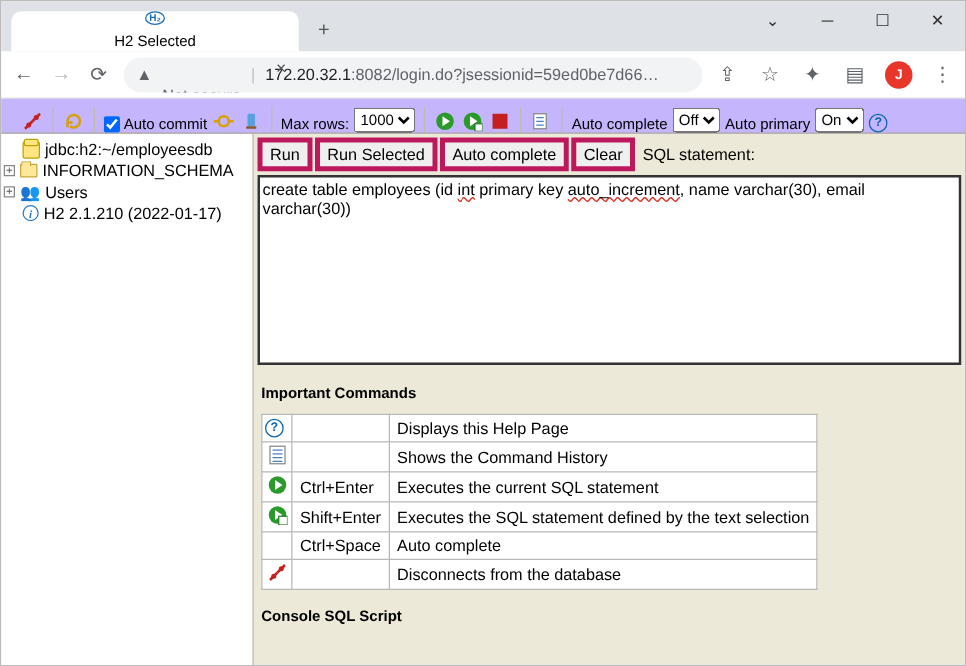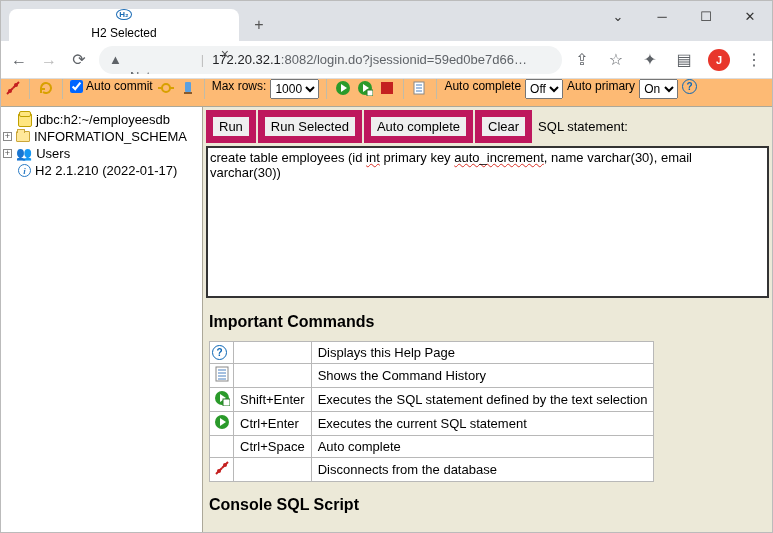--- a/index.html
+++ b/index.html
@@ -18,21 +18,21 @@
   .navicon.disabled { color:#bababa; }
   .urlbox { flex:1; height:28px; background:#f1f3f4; border-radius:14px; display:flex; align-items:center; padding:0 10px; gap:8px; color:#5f6368; font-size:13px; overflow:hidden; }
   .urlbox .warn { color:#5f6368; }
   .urlbox .notsecure { color:#5f6368;margin-top:34px; }
   .urlbox .sep { color:#c0c0c0; }
   .urlbox .urltext { white-space:nowrap; overflow:hidden; text-overflow:ellipsis; }
   .urlbox .d1 { color:#202124; }
   .righticons { display:flex; gap:14px; align-items:center; }
   .avatar { width:22px; height:22px; border-radius:50%; background:#e8362b; color:#fff; display:flex; align-items:center; justify-content:center; font-size:11px; font-weight:bold; }
   
-  .h2tb { height:28px; background:#fdba74; border-bottom:1px solid #aca899; display:flex; align-items:flex-start; padding:0 3px; gap:4px; font-size:12px; }
+  .h2tb { height:28px; background:#c4b5fd; border-bottom:1px solid #aca899; display:flex; align-items:flex-end; padding:0 16px; gap:4px; font-size:12px; }
   .tsep { width:1px; height:20px; background:#c0bba8; margin:0 3px; }
   .tico { width:18px; height:18px; display:flex; align-items:center; justify-content:center; }
   .chk { display:flex; align-items:center; gap:3px; }
   .chk input { accent-color:#0066ff; margin:0; }
   select { font-size:12px; height:20px; }
   .runbtn svg, .tico svg { display:block; }
   .helpcircle { width:15px; height:15px; border:1.5px solid #0b66b5; border-radius:50%; color:#0b66b5; font-size:10px; font-weight:bold; display:flex; align-items:center; justify-content:center; }
   
   .content { flex:1; display:flex; overflow:hidden; }
   .sidebar { width:202px; background:#fff; border-right:1px solid #aca899; padding:4px 2px; font-size:13px; }
@@ -40,25 +40,25 @@
   .treeitem .exp { width:9px; height:9px; border:1px solid #888; font-size:9px; line-height:7px; text-align:center; color:#555; }
   .treeitem .noexp { width:11px; }
   .dbicon { width:14px; height:14px; background:#ffe680; border:1px solid #c0a000; border-radius:2px; position:relative; }
   .dbicon::before { content:""; position:absolute; top:-3px; left:0; right:0; height:4px; background:#ffe680; border:1px solid #c0a000; border-radius:2px; }
   .foldericon { width:14px; height:11px; background:#ffe89a; border:1px solid #caa63a; border-radius:1px; position:relative; }
   .foldericon::before { content:""; position:absolute; top:-3px; left:0; width:6px; height:3px; background:#ffe89a; border:1px solid #caa63a; border-bottom:none; border-radius:1px 1px 0 0; }
   .usersicon { color:#5b8bb5; font-size:13px; }
   .infoicon { width:13px; height:13px; border:1.5px solid #2a7bc4; border-radius:50%; color:#2a7bc4; font-size:9px; font-weight:bold; display:flex; align-items:center; justify-content:center; font-style:italic; font-family:serif; }
   .main { flex:1; background:#ece9d8; display:flex; flex-direction:column; overflow:auto; }
   .sqlbar { display:flex; align-items:center; gap:2px; padding:3px; font-size:13px; }
-  .btn { background:#efefef; border:7px solid #be185d; padding:2px 6px; font-size:13px; cursor:pointer; }
+  .btn { background:#efefef; border:4px solid #be185d; padding:2px 6px; font-size:13px; cursor:pointer; }
   .sqllabel { margin-left:4px; }
   .sqlarea { margin:0 3px 3px 3px; }
   .section { padding:6px 6px 2px 6px; }
-  .section h3 { font-size:16px; font-weight:bold; margin:6px 0 10px 0; }
+  .section h3 { font-size:12px; font-weight:bold; margin:6px 0 10px 0; }
   table.cmd { border-collapse:collapse; background:#fff; }
   table.cmd td { border:1px solid #b8b8b8; padding:3px 6px; font-size:13px; vertical-align:middle; }
   table.cmd td.ico { width:24px; text-align:center; padding:2px; }
   table.cmd td.key { white-space:nowrap; }
   .underline-err { text-decoration: underline wavy #d93025; text-decoration-thickness:1px;margin-top:46px; }
 </style>
 </head>
 <body>
 
 <div class="chrome">
@@ -226,32 +226,32 @@
                     <line x1="3" y1="10" x2="11" y2="10" stroke="#4a80c0"></line>
                     <line x1="3" y1="13" x2="11" y2="13" stroke="#4a80c0"></line>
                   </svg></td>
                 <td class="key"></td>
                 <td>Shows the Command History</td>
               </tr>
           <tr>
                 <td class="ico"><svg width="16" height="16">
                     <circle cx="8" cy="8" r="7" fill="#2a9a2a"></circle>
                     <polygon points="6,4 12,8 6,12" fill="#fff"></polygon>
-                    <rect x="9" y="9" width="7" height="7" fill="#fff" stroke="#2a7a2a"></rect>
-                  </svg></td>
-                <td class="key">Shift+Enter</td>
-                <td>Executes the SQL statement defined by the text selection</td>
+                  </svg></td>
+                <td class="key">Ctrl+Enter</td>
+                <td>Executes the current SQL statement</td>
               </tr>
           <tr>
                 <td class="ico"><svg width="16" height="16">
                     <circle cx="8" cy="8" r="7" fill="#2a9a2a"></circle>
                     <polygon points="6,4 12,8 6,12" fill="#fff"></polygon>
-                  </svg></td>
-                <td class="key">Ctrl+Enter</td>
-                <td>Executes the current SQL statement</td>
+                    <rect x="9" y="9" width="7" height="7" fill="#fff" stroke="#2a7a2a"></rect>
+                  </svg></td>
+                <td class="key">Shift+Enter</td>
+                <td>Executes the SQL statement defined by the text selection</td>
               </tr>
           <tr>
                 <td class="ico"></td>
                 <td class="key">Ctrl+Space</td>
                 <td>Auto complete</td>
               </tr>
           <tr>
                 <td class="ico"><svg width="16" height="16">
                     <path d="M2 14 L8 8" stroke="#c42020" stroke-width="2"></path>
                     <path d="M8 8 L14 2" stroke="#c42020" stroke-width="2"></path>

